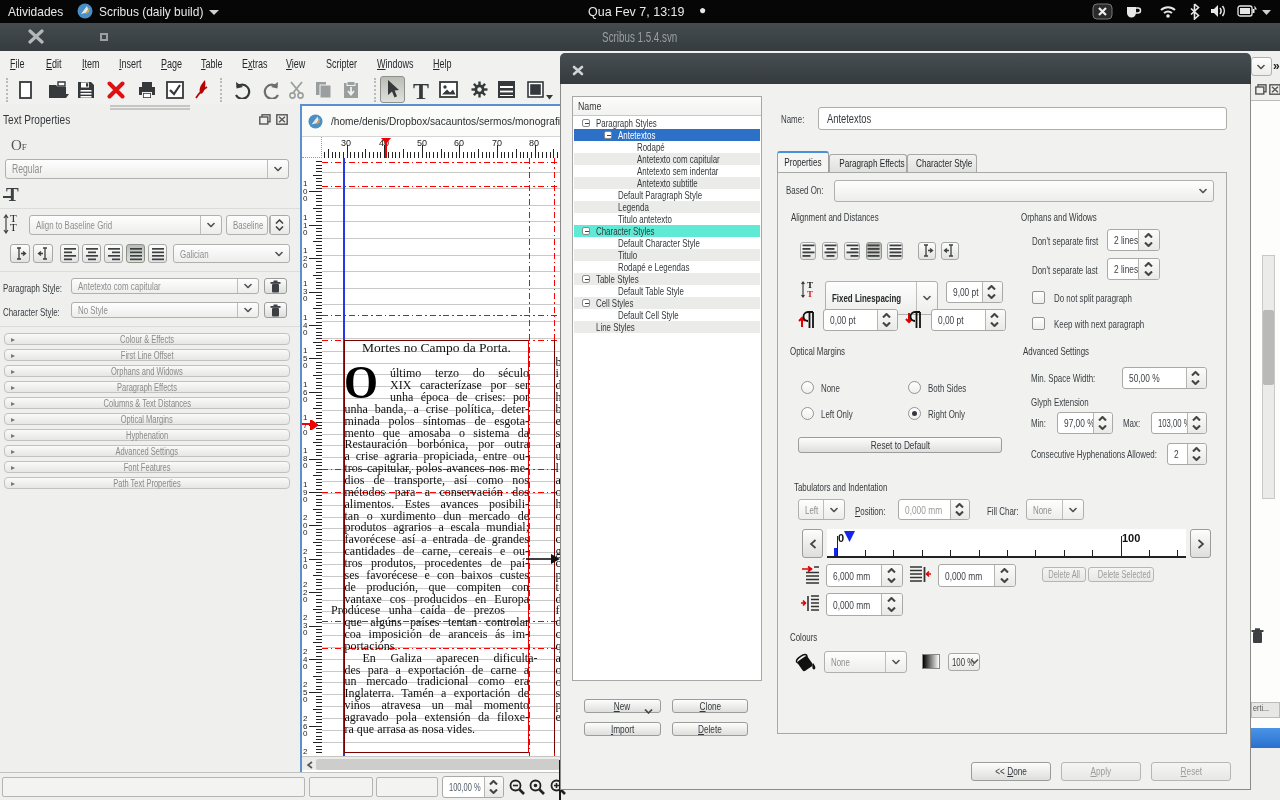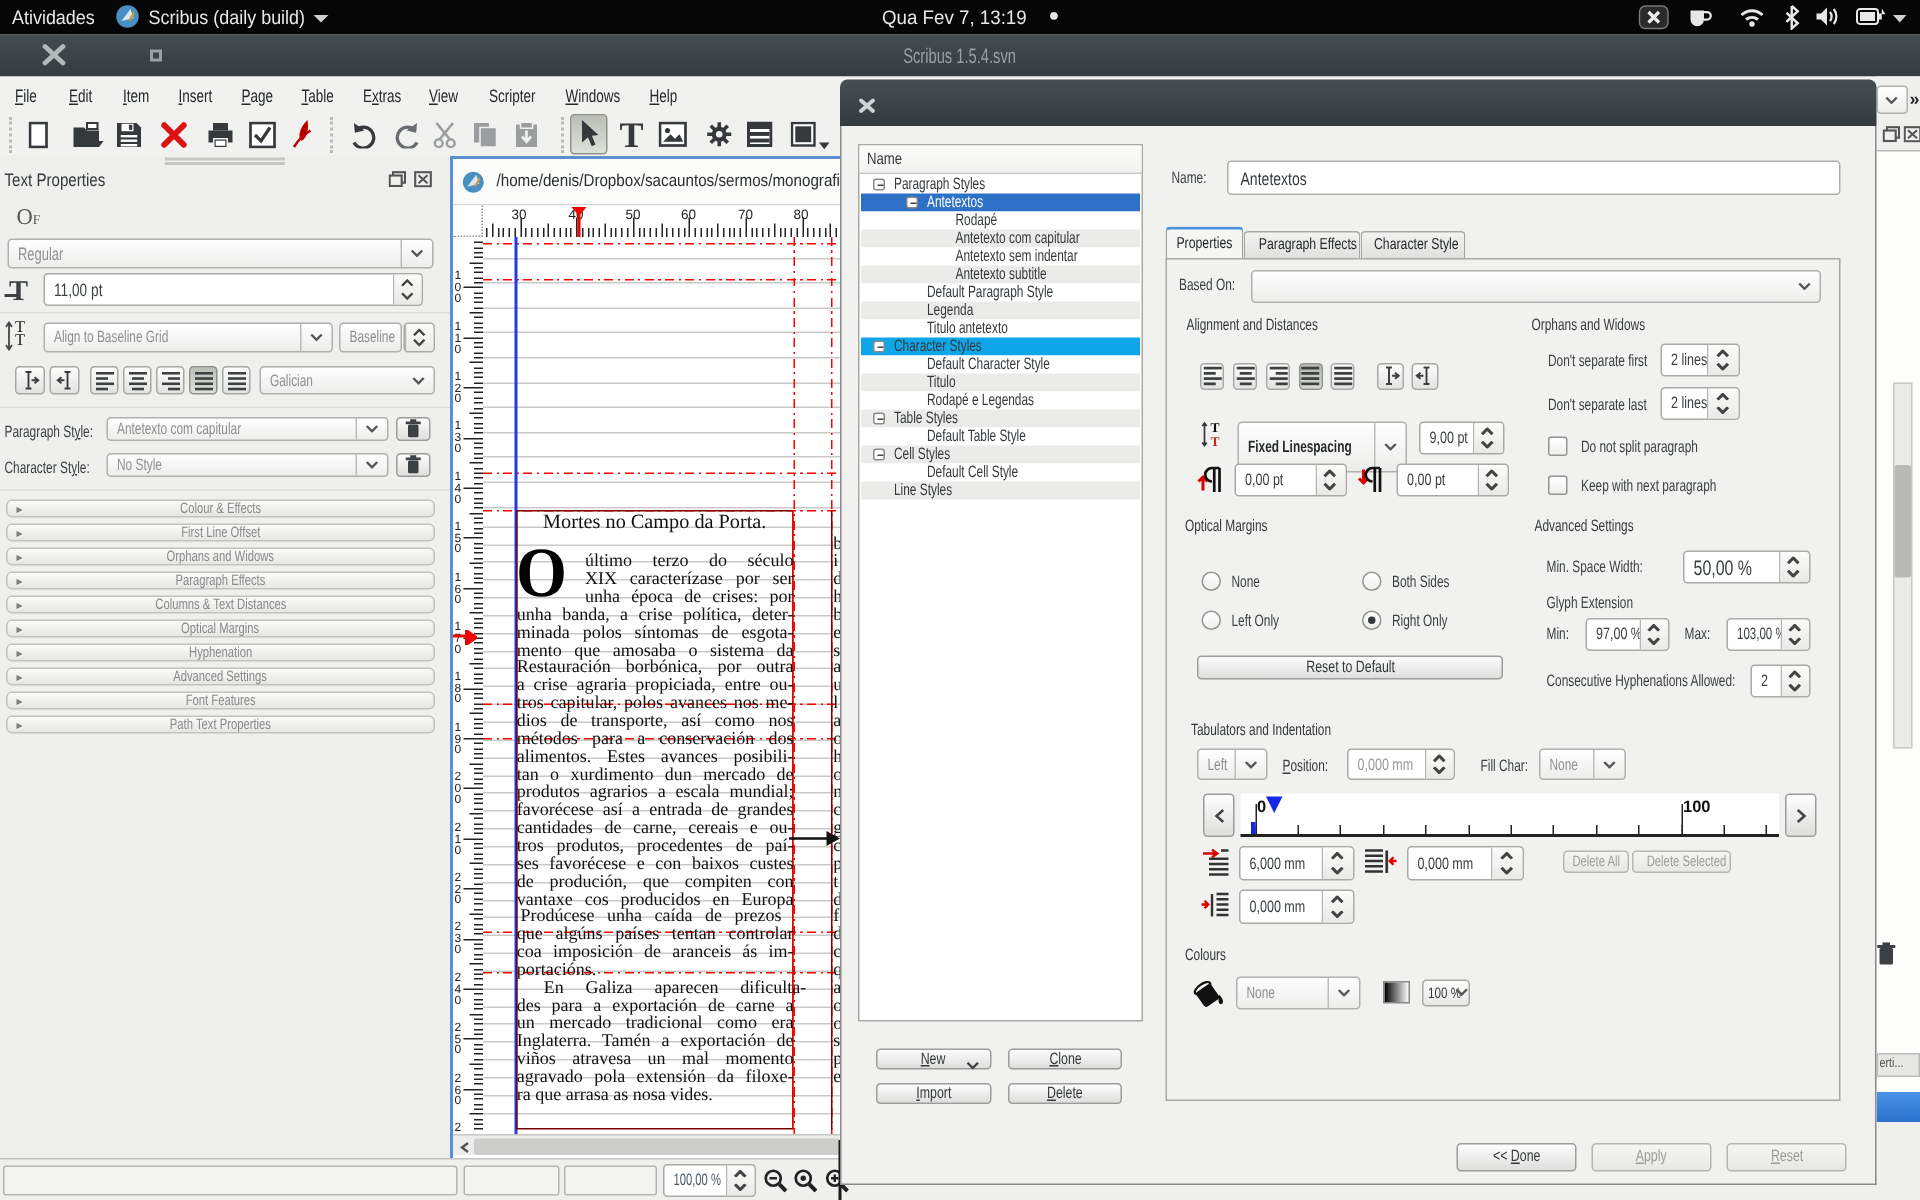--- a/index.html
+++ b/index.html
@@ -209,31 +209,20 @@
 <div class="combo" style="left:5px;top:55px;width:284px;height:20px">
       <div class="tx gray" style="font-size:12px"><span class="sx">Regular</span></div>
       <div class="chev sep">
         <svg width="9" height="5" viewBox="0 0 9 5">
           <path d="M1 0.5 L4.5 4 L8 0.5" stroke="#555" stroke-width="1.6" fill="none"></path>
         </svg>
       </div>
     </div>
 <div class="a" style="left:6px;top:80px;font-family:'Liberation Serif',serif;font-size:19px;font-weight:bold;color:#3c4043">T</div>
 <div class="a" style="left:3px;top:92px;width:9px;height:2px;background:#3c4043"></div>
-<div class="spinb" style="left:29px;top:78px;width:253px;height:22px">
-      <div class="tx" style="font-size:12px"><span class="sx" style="--s:.76">11,00 pt</span></div>
-      <div class="sp" style="width:19px">
-        <svg width="9" height="5" style="position:absolute;left:4px;top:3px" viewBox="0 0 9 5">
-          <path d="M1 4.5 L4.5 1 L8 4.5" stroke="#444" stroke-width="1.6" fill="none"></path>
-        </svg>
-        <svg width="9" height="5" style="position:absolute;left:4px;bottom:3px" viewBox="0 0 9 5">
-          <path d="M1 0.5 L4.5 4 L8 0.5" stroke="#444" stroke-width="1.6" fill="none"></path>
-        </svg>
-      </div>
-    </div>
 <div class="a" style="left:0;top:104px;width:300px;height:1px;background:#dcdcdb"></div>
 <div class="a" style="left:10px;top:110px;font-size:11px;font-family:'Liberation Serif',serif;color:#222;line-height:9px">T<br>T</div>
 <svg class="a" style="left:3px;top:110px" width="6" height="20">
       <path d="M3 1 v18 M1 4 L3 1 L5 4 M1 16 L3 19 L5 16" stroke="#444" stroke-width="1.2" fill="none"></path>
     </svg>
 <div class="combo" style="left:29px;top:111px;width:193px;height:20px">
       <div class="tx gray" style="font-size:11px"><span class="sx">Align to Baseline Grid</span></div>
       <div class="chev sep">
         <svg width="9" height="5" viewBox="0 0 9 5">
           <path d="M1 0.5 L4.5 4 L8 0.5" stroke="#555" stroke-width="1.6" fill="none"></path>
@@ -715,21 +704,21 @@
 <div class="dl j" style="left:22.5px;top:328.8px;width:184.5px">métodos para a conservación dos</div>
 <div class="dl j" style="left:22.5px;top:340.6px;width:184.5px">alimentos. Estes avances posibili-</div>
 <div class="dl j" style="left:22.5px;top:352.5px;width:184.5px">tan o xurdimento dun mercado de</div>
 <div class="dl j" style="left:22.5px;top:364.4px;width:184.5px">produtos agrarios a escala mundial;</div>
 <div class="dl j" style="left:22.5px;top:376.2px;width:184.5px">favorécese así a entrada de grandes</div>
 <div class="dl j" style="left:22.5px;top:388.0px;width:184.5px">cantidades de carne, cereais e ou-</div>
 <div class="dl j" style="left:22.5px;top:399.9px;width:184.5px">tros produtos, procedentes de paí-</div>
 <div class="dl j" style="left:22.5px;top:411.8px;width:184.5px">ses favorécese e con baixos custes</div>
 <div class="dl j" style="left:22.5px;top:423.6px;width:184.5px">de produción, que compiten con</div>
 <div class="dl j" style="left:22.5px;top:435.5px;width:184.5px">vantaxe cos producidos en Europa</div>
-<div class="dl j" style="left:25px;top:447.3px;width:174px">Prodúcese unha caída de prezos</div>
+<div class="dl j" style="left:9px;top:447.3px;width:174px">Prodúcese unha caída de prezos</div>
 <div class="dl j" style="left:22.5px;top:459.1px;width:184.5px">que algúns países tentan controlar</div>
 <div class="dl j" style="left:22.5px;top:471.0px;width:184.5px">coa imposición de aranceis ás im-</div>
 <div class="dl" style="left:22.5px;top:482.9px;width:184.5px">portacións.</div>
 <div class="dl j" style="left:22.5px;top:494.7px;width:193px;text-indent:18px">En Galiza aparecen dificulta-</div>
 <div class="dl j" style="left:22.5px;top:506.5px;width:184.5px">des para a exportación de carne a</div>
 <div class="dl j" style="left:22.5px;top:518.4px;width:184.5px">un mercado tradicional como era</div>
 <div class="dl j" style="left:22.5px;top:530.2px;width:184.5px">Inglaterra. Tamén a exportación de</div>
 <div class="dl j" style="left:22.5px;top:542.1px;width:184.5px">viños atravesa un mal momento</div>
 <div class="dl j" style="left:22.5px;top:554.0px;width:184.5px">agravado pola extensión da filoxe-</div>
 <div class="dl" style="left:22.5px;top:565.8px;width:184.5px">ra que arrasa as nosa vides.</div>
@@ -872,21 +861,21 @@
       </div>
 <div class="trow" style="top:91.5px;background:#fff;color:#35393c">
         <span style="position:absolute;left:44px;top:0.1px"><span class="sx">Default Paragraph Style</span></span>
       </div>
 <div class="trow" style="top:103.5px;background:#ebebea;color:#35393c">
         <span style="position:absolute;left:44px;top:0.1px"><span class="sx">Legenda</span></span>
       </div>
 <div class="trow" style="top:115.5px;background:#fff;color:#35393c">
         <span style="position:absolute;left:44px;top:0.1px"><span class="sx">Titulo antetexto</span></span>
       </div>
-<div class="trow" style="top:127.5px;background:#0ea5e9;color:#35393c">
+<div class="trow" style="top:127.5px;background:#5eead4;color:#35393c">
         <span style="position:absolute;left:8px;top:2px;width:8px;height:8px;border:1px solid #8a8a8a;border-radius:2px;background:#fff">
           <span style="position:absolute;left:1.6px;top:3.4px;width:4.6px;height:1.2px;background:#444"></span>
         </span>
         <span style="position:absolute;left:22px;top:0.1px"><span class="sx">Character Styles</span></span>
       </div>
 <div class="trow" style="top:139.5px;background:#fff;color:#35393c">
         <span style="position:absolute;left:44px;top:0.1px"><span class="sx">Default Character Style</span></span>
       </div>
 <div class="trow" style="top:151.5px;background:#ebebea;color:#35393c">
         <span style="position:absolute;left:44px;top:0.1px"><span class="sx">Titulo</span></span>
@@ -1081,21 +1070,21 @@
 <div class="radio" style="left:348.5px;top:328.5px"></div>
 <div class="lbl" style="left:368.5px;top:329.5px"><span class="sx">Both Sides</span></div>
 <div class="radio" style="left:241.5px;top:354.5px"></div>
 <div class="lbl" style="left:261.5px;top:355.5px"><span class="sx">Left Only</span></div>
 <div class="radio on" style="left:348.5px;top:354.5px"></div>
 <div class="lbl" style="left:368.5px;top:355.5px"><span class="sx">Right Only</span></div>
 <div class="btn" style="left:238.5px;top:384.5px;width:204px;height:16px;font-size:11px;line-height:14px"><span class="sxc" style="--s:.75">Reset to Default</span></div>
 <div class="hdr" style="left:463.5px;top:292.5px"><span class="sx">Advanced Settings</span></div>
 <div class="lbl" style="left:471.5px;top:319.5px"><span class="sx">Min. Space Width:</span></div>
 <div class="spinb" style="left:562.5px;top:314.5px;width:85px;height:22px">
-      <div class="tx" style="font-size:14px"><span class="sx" style="--s:.76">50,00 %</span></div>
+      <div class="tx" style="font-size:11px"><span class="sx" style="--s:.76">50,00 %</span></div>
       <div class="sp" style="width:20px">
         <svg width="9" height="5" style="position:absolute;left:4px;top:3px" viewBox="0 0 9 5">
           <path d="M1 4.5 L4.5 1 L8 4.5" stroke="#444" stroke-width="2.1" fill="none"></path>
         </svg>
         <svg width="9" height="5" style="position:absolute;left:4px;bottom:3px" viewBox="0 0 9 5">
           <path d="M1 0.5 L4.5 4 L8 0.5" stroke="#444" stroke-width="2.1" fill="none"></path>
         </svg>
       </div>
     </div>
 <div class="lbl" style="left:471.5px;top:343.5px"><span class="sx">Glyph Extension</span></div>

